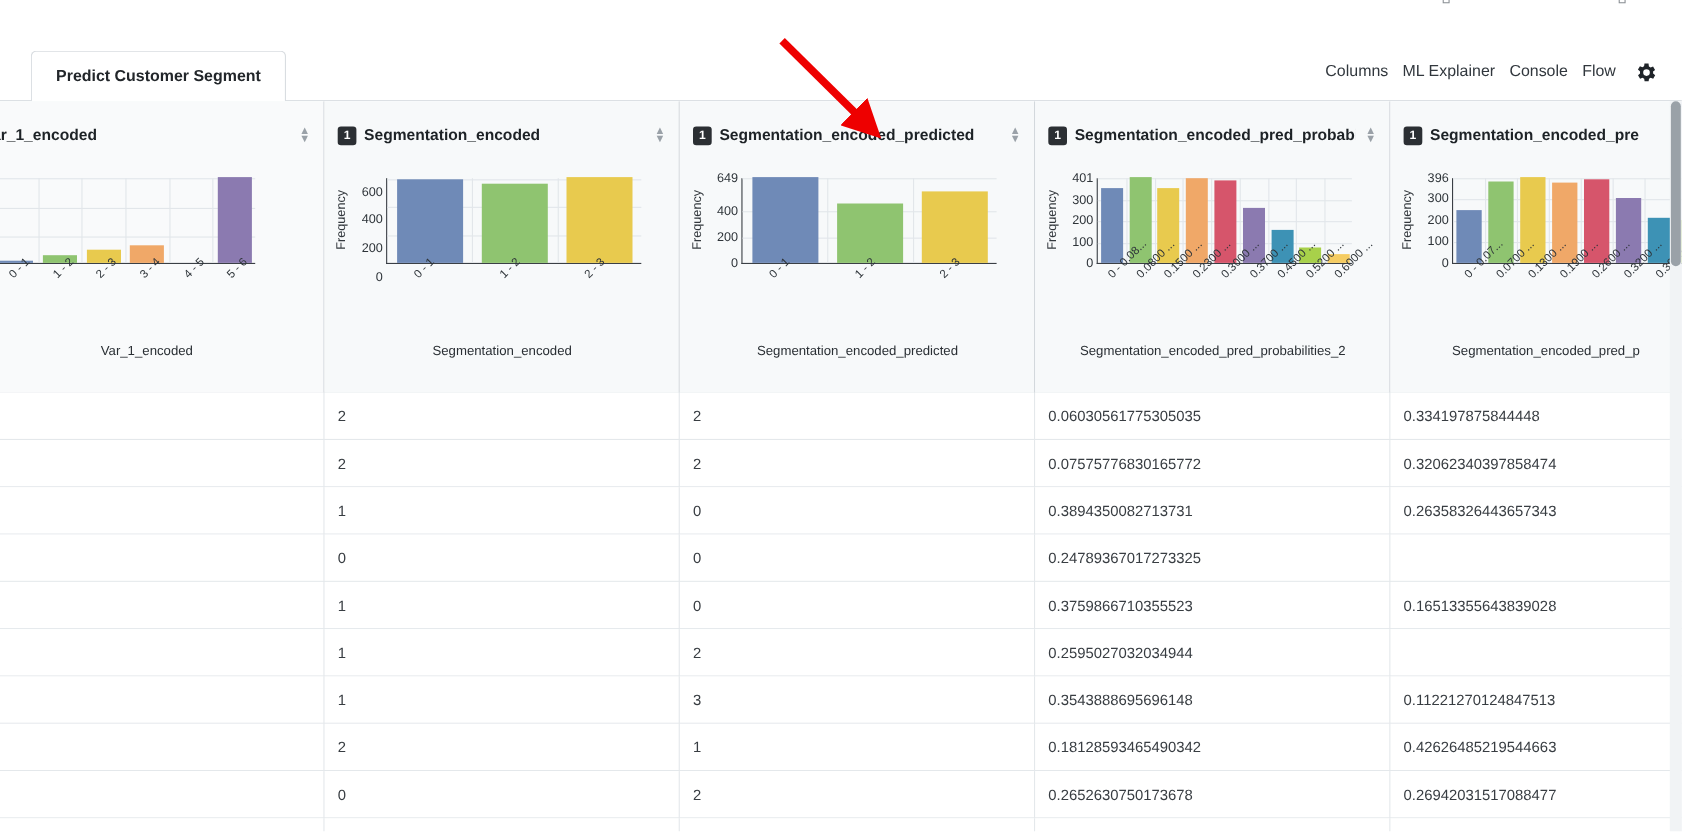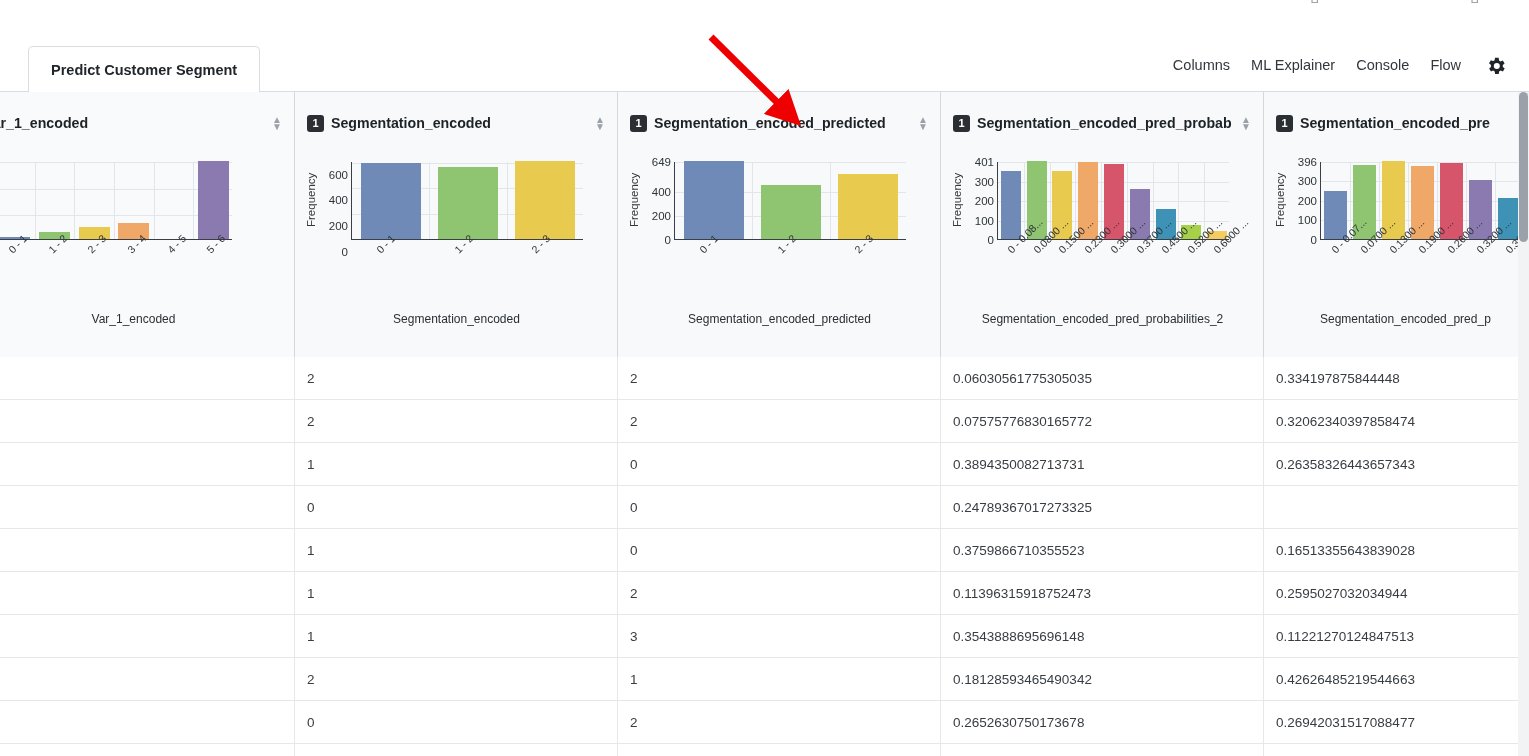--- a/index.html
+++ b/index.html
@@ -29,21 +29,21 @@
     display: flex; align-items: center;
     background: #ffffff;
     border: 1px solid #d9dde1; border-bottom: 1px solid #ffffff;
     border-radius: 5px 5px 0 0;
     font-size: 14.5px; font-weight: bold; color: #22262a;
     white-space: nowrap;
   }
 
   .toolbar {
     position: absolute; right: 22px; top: 54px;
-    display: flex; align-items: center; gap: 21px;
+    display: flex; align-items: center; gap: 13px;
     font-size: 14.5px; color: #31373d;
   }
   .toolbar .tb-item { cursor: pointer; white-space: nowrap; }
   .gear {
     width: 22px; height: 22px; display: inline-block; margin-left: 3px;
     position: relative; top: 1px; cursor: pointer;
   }
 
   
   .grid {
@@ -399,21 +399,20 @@
           <div class="bcell"></div>
           <div class="bcell">1</div>
           <div class="bcell">0</div>
           <div class="bcell">0.3759866710355523</div>
           <div class="bcell">0.16513355643839028</div>
         </div>
         <div class="brow">
           <div class="bcell"></div>
           <div class="bcell">1</div>
           <div class="bcell">2</div>
-          <div class="bcell">0.11396315918752473</div>
           <div class="bcell">0.2595027032034944</div>
         </div>
         <div class="brow">
           <div class="bcell"></div>
           <div class="bcell">1</div>
           <div class="bcell">3</div>
           <div class="bcell">0.3543888695696148</div>
           <div class="bcell">0.11221270124847513</div>
         </div>
         <div class="brow">

